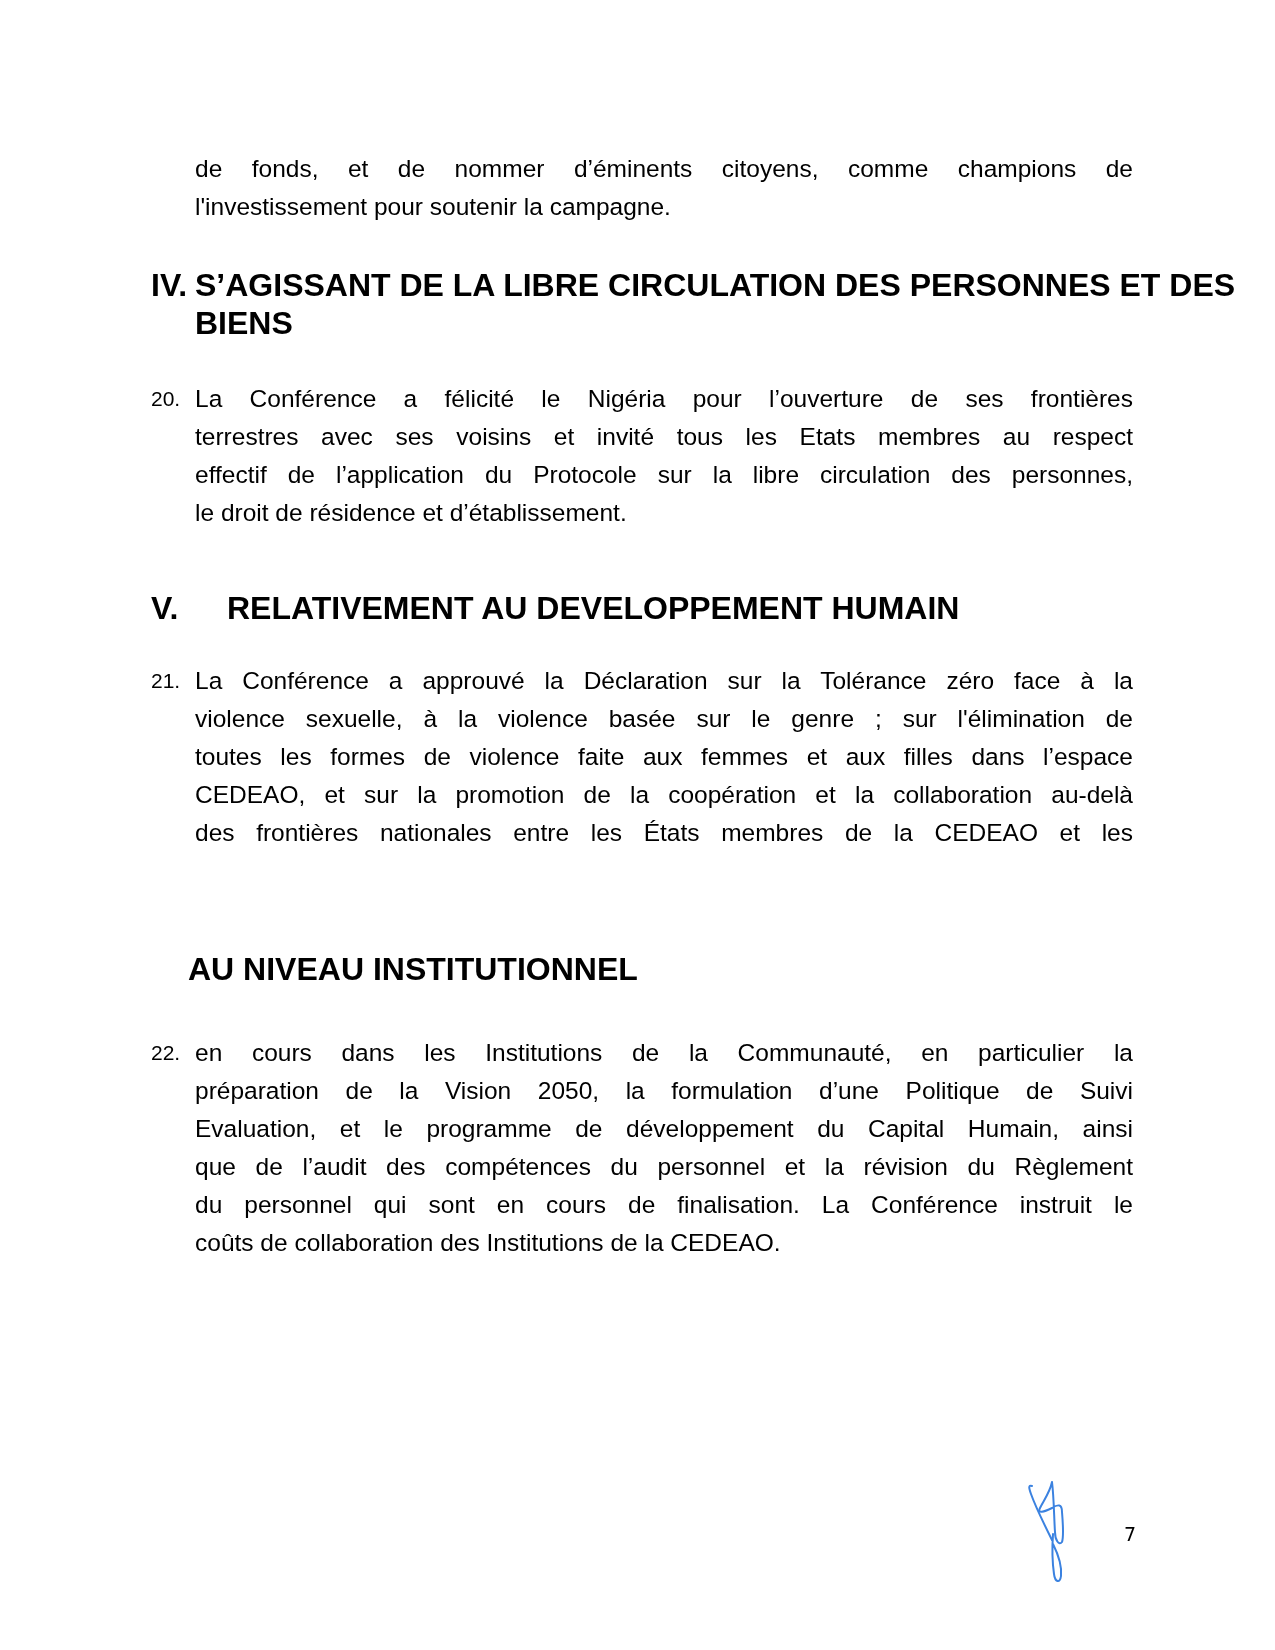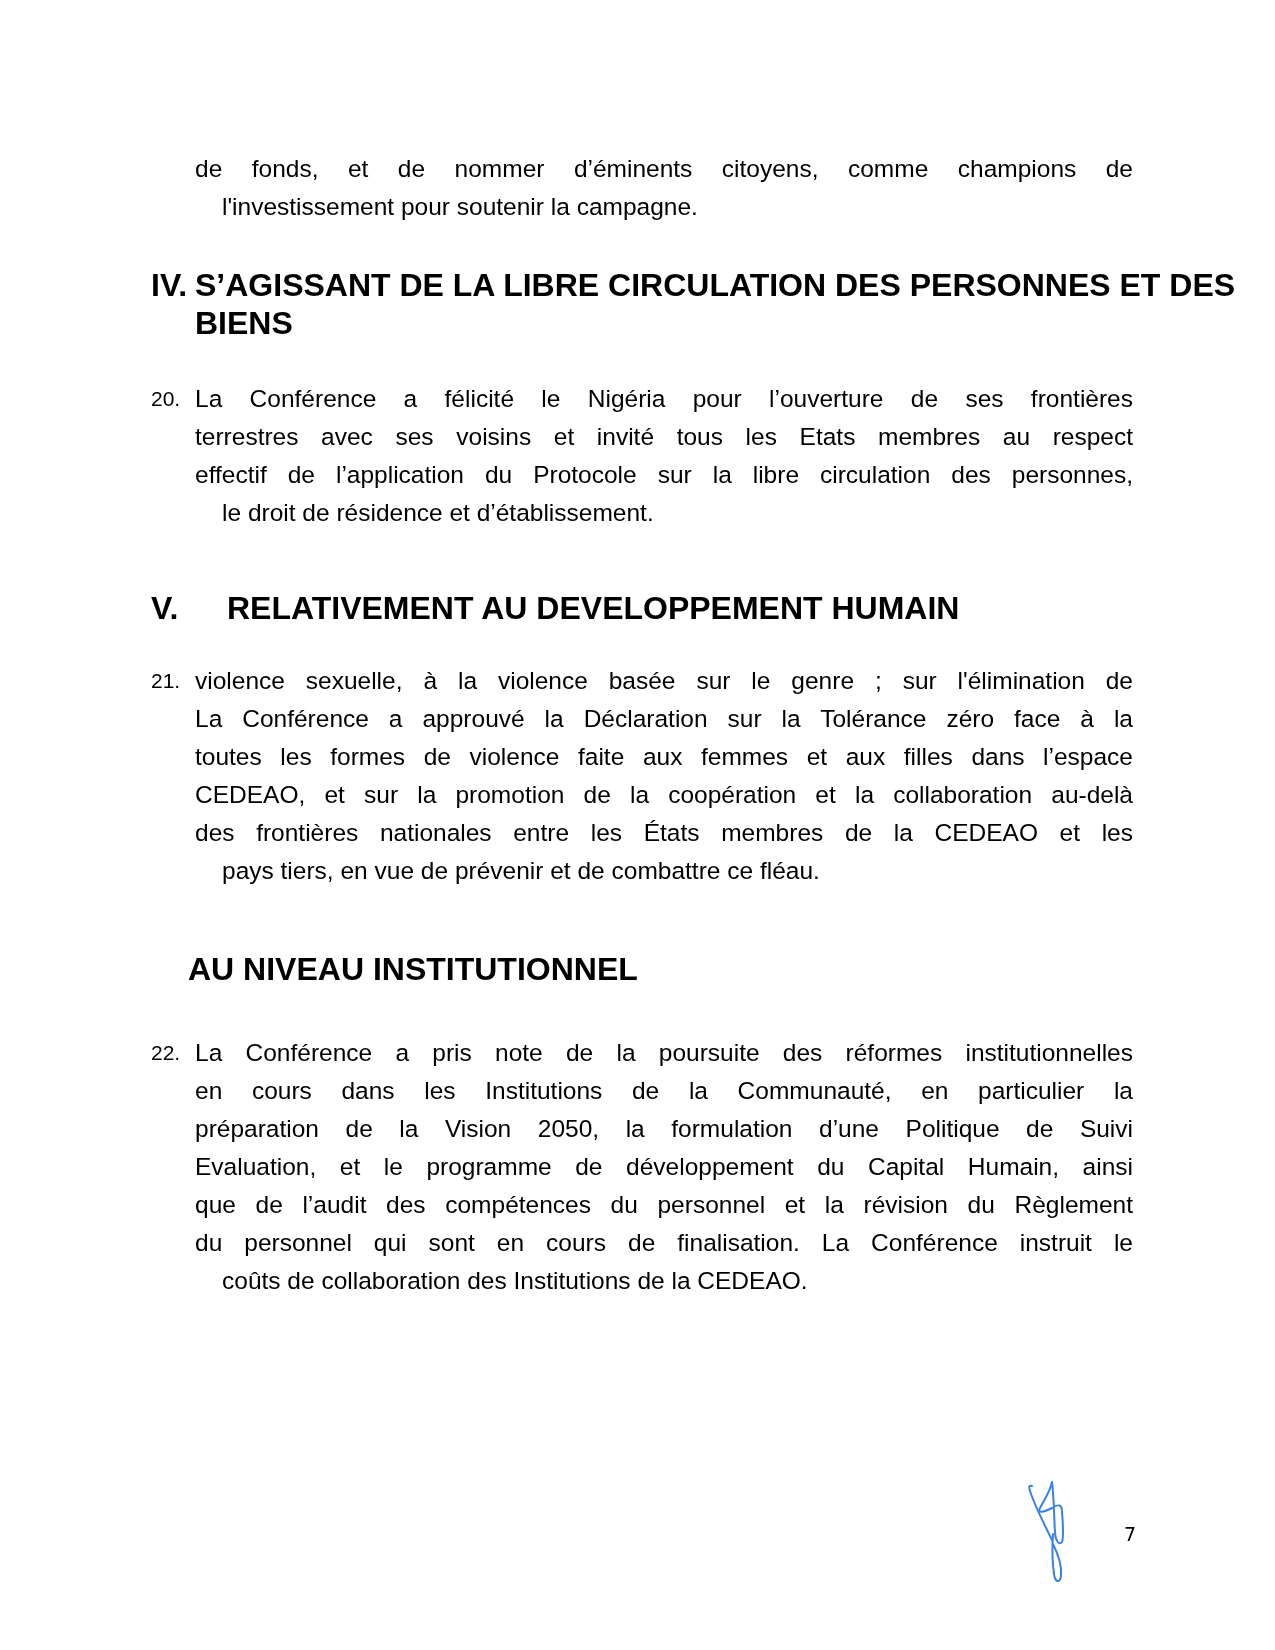--- a/index.html
+++ b/index.html
@@ -31,21 +31,20 @@
     }
     .line {
       display: block;
       height: 38px;
       white-space: nowrap;
       text-align: justify;
       text-align-last: justify;
     }
     .line.last {
       text-align-last: left;
-      margin-left: 27px;
     }
     .num {
       position: absolute;
       left: -44px;
       top: 0;
       font-size: 21px;
       line-height: 38px;
     }
     .heading {
       position: absolute;
@@ -98,35 +97,33 @@
     <span class="line last">le droit de résidence et d’établissement.</span>
   </div>
 
   <div class="heading" style="left:151px; top:589px; width:900px; height:38px;">
     <span class="roman" style="left:0;">V.</span>
     <span style="position:absolute; left:76px; top:0;">RELATIVEMENT AU DEVELOPPEMENT HUMAIN</span>
   </div>
 
   <div class="block" style="top:662px;">
     <span class="num">21.</span>
+    <span class="line">La Conférence a approuvé la Déclaration sur la Tolérance zéro face à la</span>
     <span class="line">violence sexuelle, à la violence basée sur le genre ; sur l'élimination de</span>
-    <span class="line">La Conférence a approuvé la Déclaration sur la Tolérance zéro face à la</span>
     <span class="line">toutes les formes de violence faite aux femmes et aux filles dans l’espace</span>
     <span class="line">CEDEAO, et sur la promotion de la coopération et la collaboration au-delà</span>
     <span class="line">des frontières nationales entre les États membres de la CEDEAO et les</span>
-    <span class="line last">pays tiers, en vue de prévenir et de combattre ce fléau.</span>
   </div>
 
   <div class="heading" style="left:188px; top:950px;">
     <span>AU NIVEAU INSTITUTIONNEL</span>
   </div>
 
   <div class="block" style="top:1034px;">
     <span class="num">22.</span>
-    <span class="line">La Conférence a pris note de la poursuite des réformes institutionnelles</span>
     <span class="line">en cours dans les Institutions de la Communauté, en particulier la</span>
     <span class="line">préparation de la Vision 2050, la formulation d’une Politique de Suivi</span>
     <span class="line">Evaluation, et le programme de développement du Capital Humain, ainsi</span>
     <span class="line">que de l’audit des compétences du personnel et la révision du Règlement</span>
     <span class="line">du personnel qui sont en cours de finalisation. La Conférence instruit le</span>
     <span class="line last">coûts de collaboration des Institutions de la CEDEAO.</span>
   </div>
 
   <div class="signature">
     <svg width="60" height="110" viewBox="0 0 60 110" xmlns="http://www.w3.org/2000/svg">

